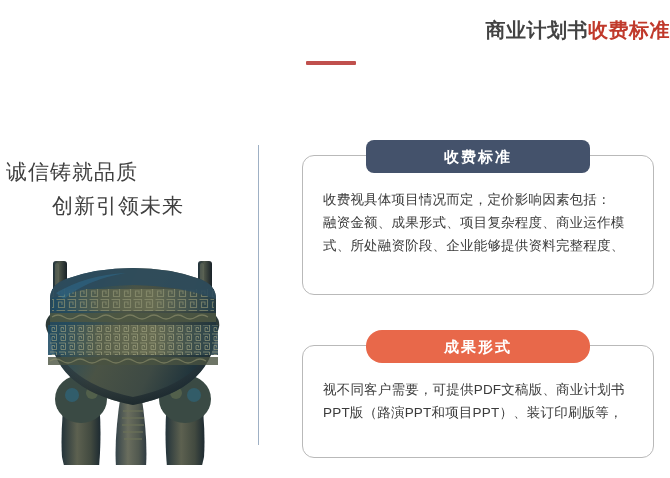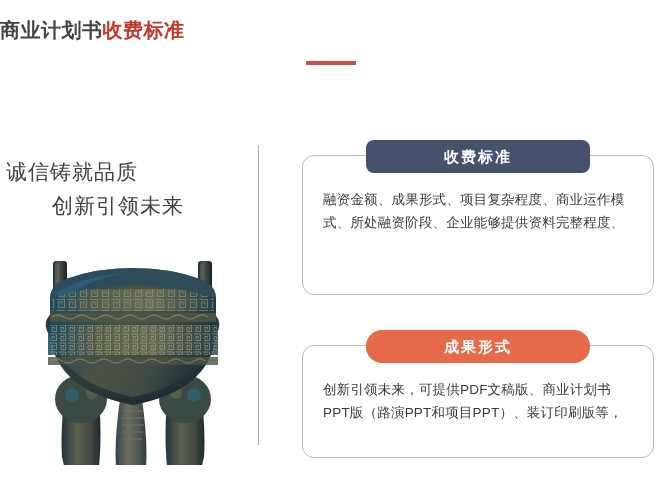--- a/index.html
+++ b/index.html
@@ -17,21 +17,21 @@
     background: #ffffff;
     overflow: hidden;
   }
 
   
   #page-title {
     position: absolute;
     left: 0;
     top: 16px;
     width: 670px;
-    text-align: left;
+    text-align: right;
     font-size: 20px;
     font-weight: bold;
     letter-spacing: 0.5px;
     line-height: 28px;
     white-space: nowrap;
   }
   #page-title .t-dark { color: #434343; }
   #page-title .t-red  { color: #c0392b; }
 
   #title-underline {
@@ -232,26 +232,27 @@
 
       <path d="M28 56 q0 -14 16 -20 q30 -11 67 -11 q37 0 67 11 q16 6 16 20 q-40 -14 -83 -14 q-43 0 -83 14 z" fill="#2d4b5c" opacity="0.9"></path>
 
       <path d="M34 50 q30 -18 70 -20 q-38 6 -62 26 z" fill="#2f7ba6" opacity="0.35"></path>
     </g>
   </svg>
 
   <div class="panel" id="panel-fees">
     <div class="panel-chip chip-navy">收费标准</div>
     <div class="panel-body">
+      <p>收费视具体项目情况而定，定价影响因素包括：</p>
       <p>融资金额、成果形式、项目复杂程度、商业运作模</p>
       <p>式、所处融资阶段、企业能够提供资料完整程度、</p>
     </div>
   </div>
 
   <div class="panel" id="panel-outputs">
     <div class="panel-chip chip-orange">成果形式</div>
     <div class="panel-body">
-      <p>创新引领未来，可提供PDF文稿版、商业计划书</p>
+      <p>视不同客户需要，可提供PDF文稿版、商业计划书</p>
       <p>PPT版（路演PPT和项目PPT）、装订印刷版等，</p>
     </div>
   </div>
 
 </div>
 
 </body></html>

